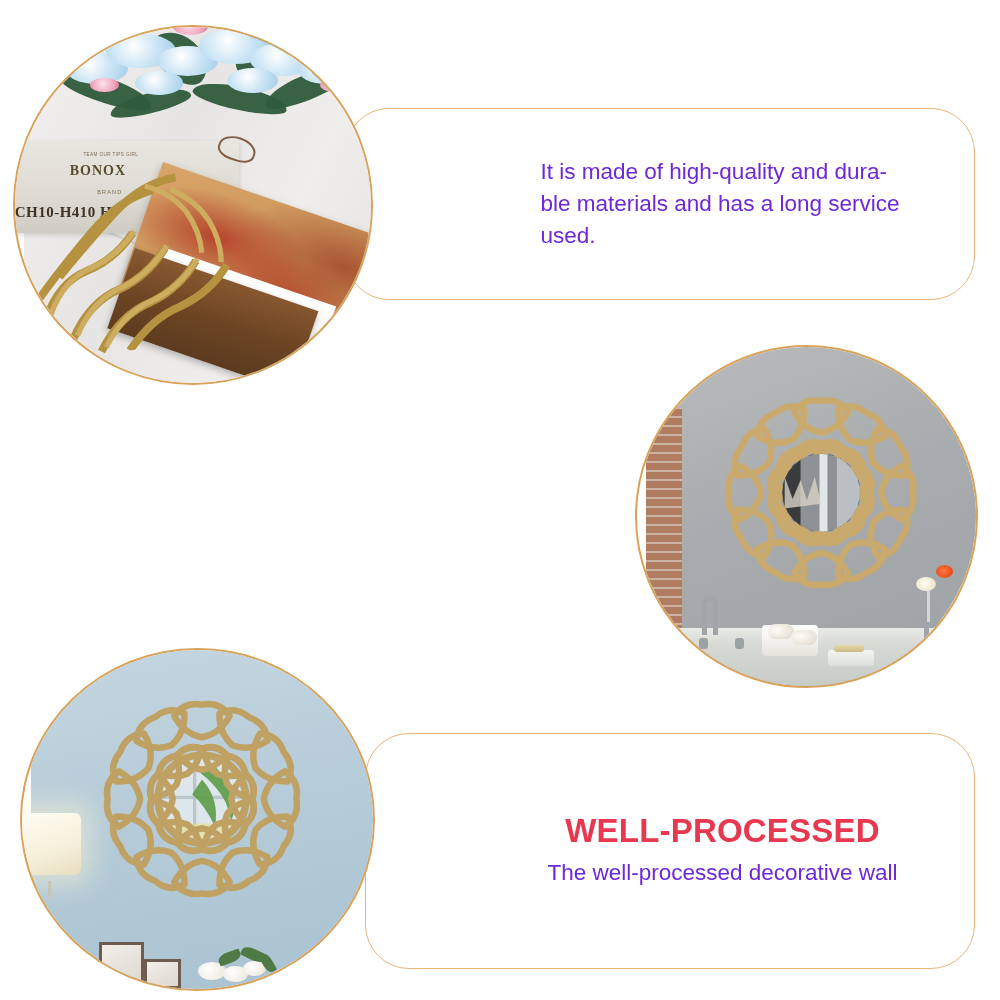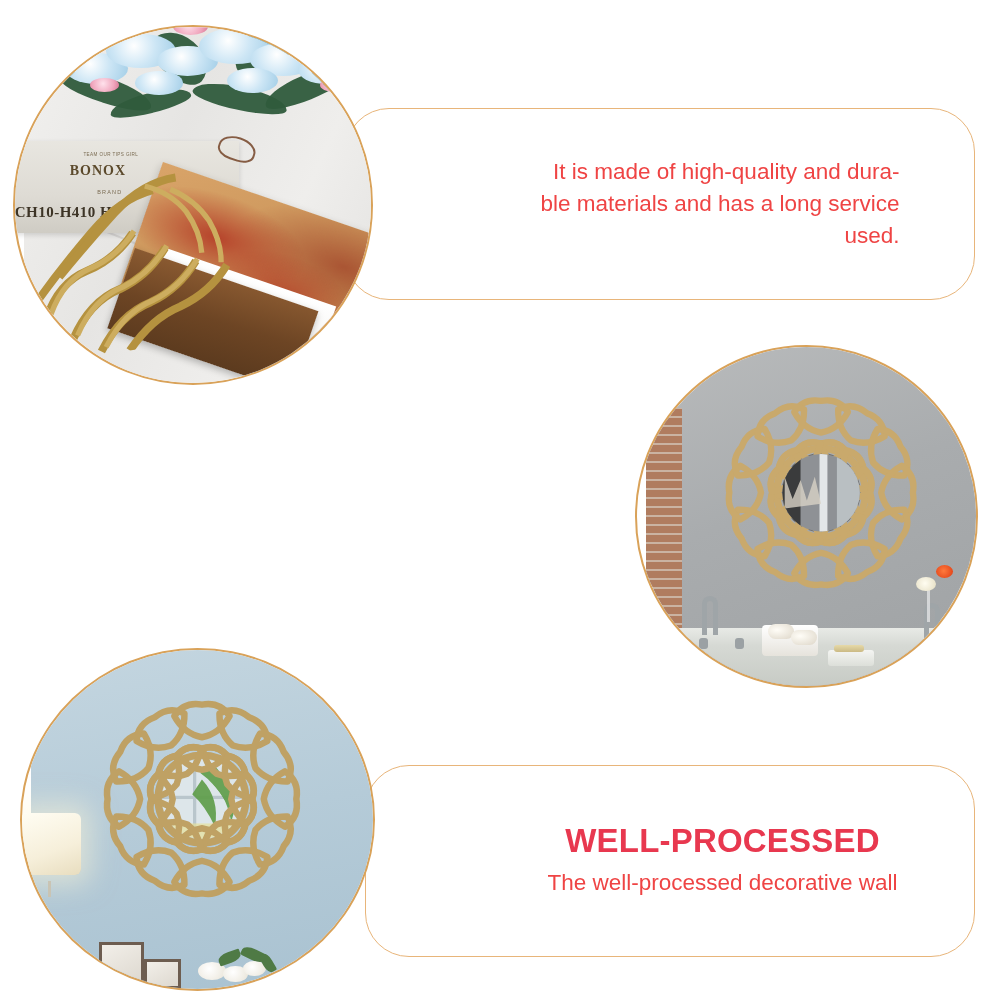--- a/index.html
+++ b/index.html
@@ -36,36 +36,36 @@
     color: #e8384f;
     font-weight: bold;
     font-size: 31px;
     letter-spacing: 0.2px;
     line-height: 1.1;
     margin: 0 0 7px 0;
     text-align: center;
     white-space: nowrap;
   }
   .card-body {
-    color: #ef4444;
+    color: #6d28d9;
     font-size: 22.5px;
     line-height: 1.42;
-    text-align: right;
+    text-align: left;
     margin: 0;
     padding: 0 26px;
   }
 
   #card1 { left: 345px; top: 108px; width: 630px; height: 192px; padding-left: 120px; }
   #card1 .card-title { font-size: 33px; }
   #card1 .card-body  { max-width: 505px; }
 
   #card2 { left: 48px;  top: 408px; width: 632px; height: 184px; padding-right: 120px; }
   #card2 .card-body  { max-width: 520px; }
 
-  #card3 { left: 365px; top: 733px; width: 610px; height: 192px; padding-left: 105px; margin-top: 32px; }
+  #card3 { left: 365px; top: 733px; width: 610px; height: 236px; padding-left: 105px; }
   #card3 .card-title { font-size: 33px; }
   #card3 .card-body  { max-width: 500px; }
 
   
   .photo {
     position: absolute;
     border-radius: 50%;
     overflow: hidden;
     box-sizing: border-box;
     border: 2px solid #d9a259;

